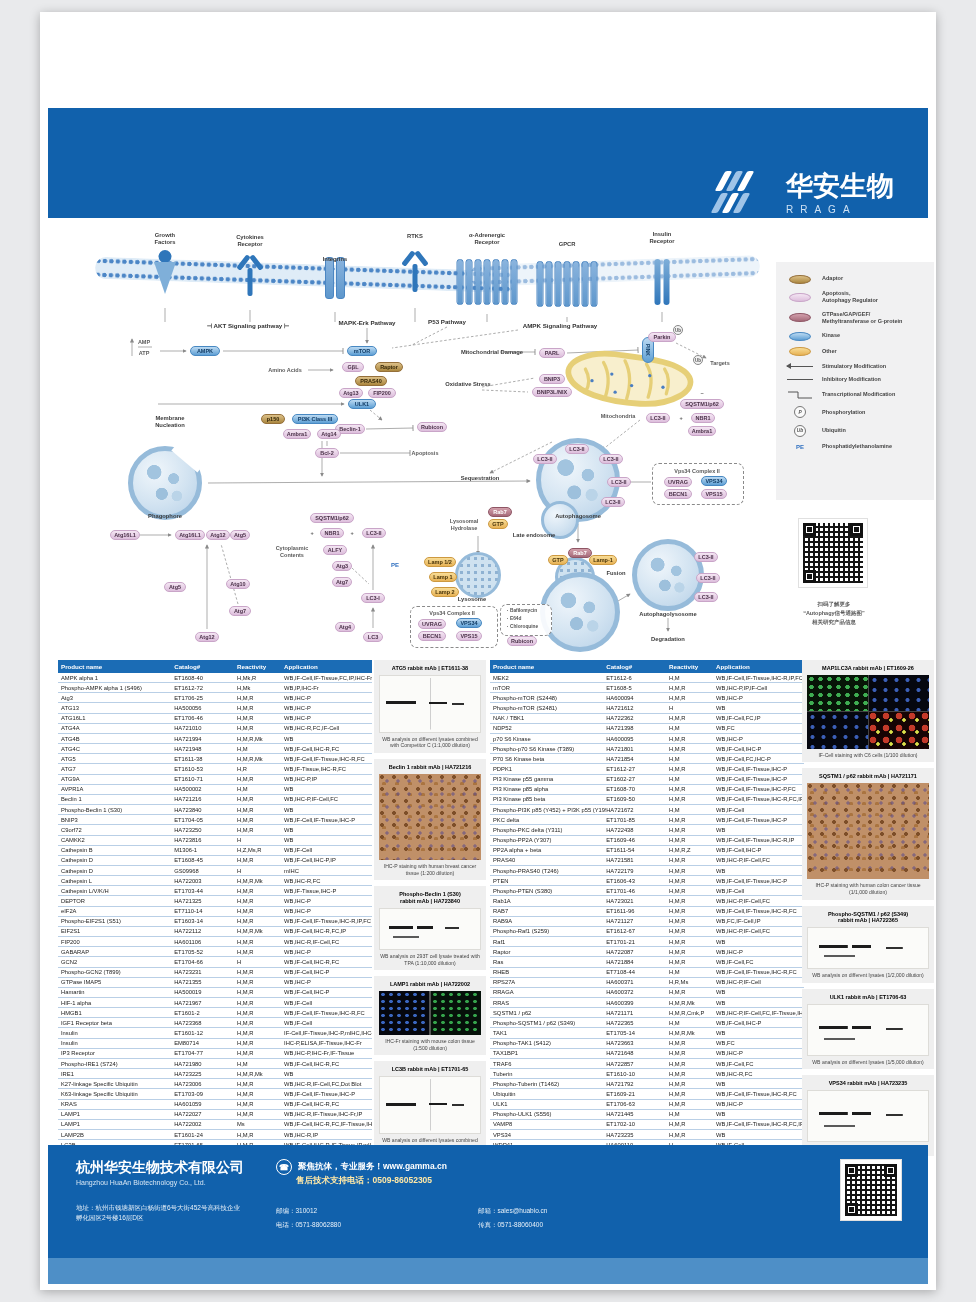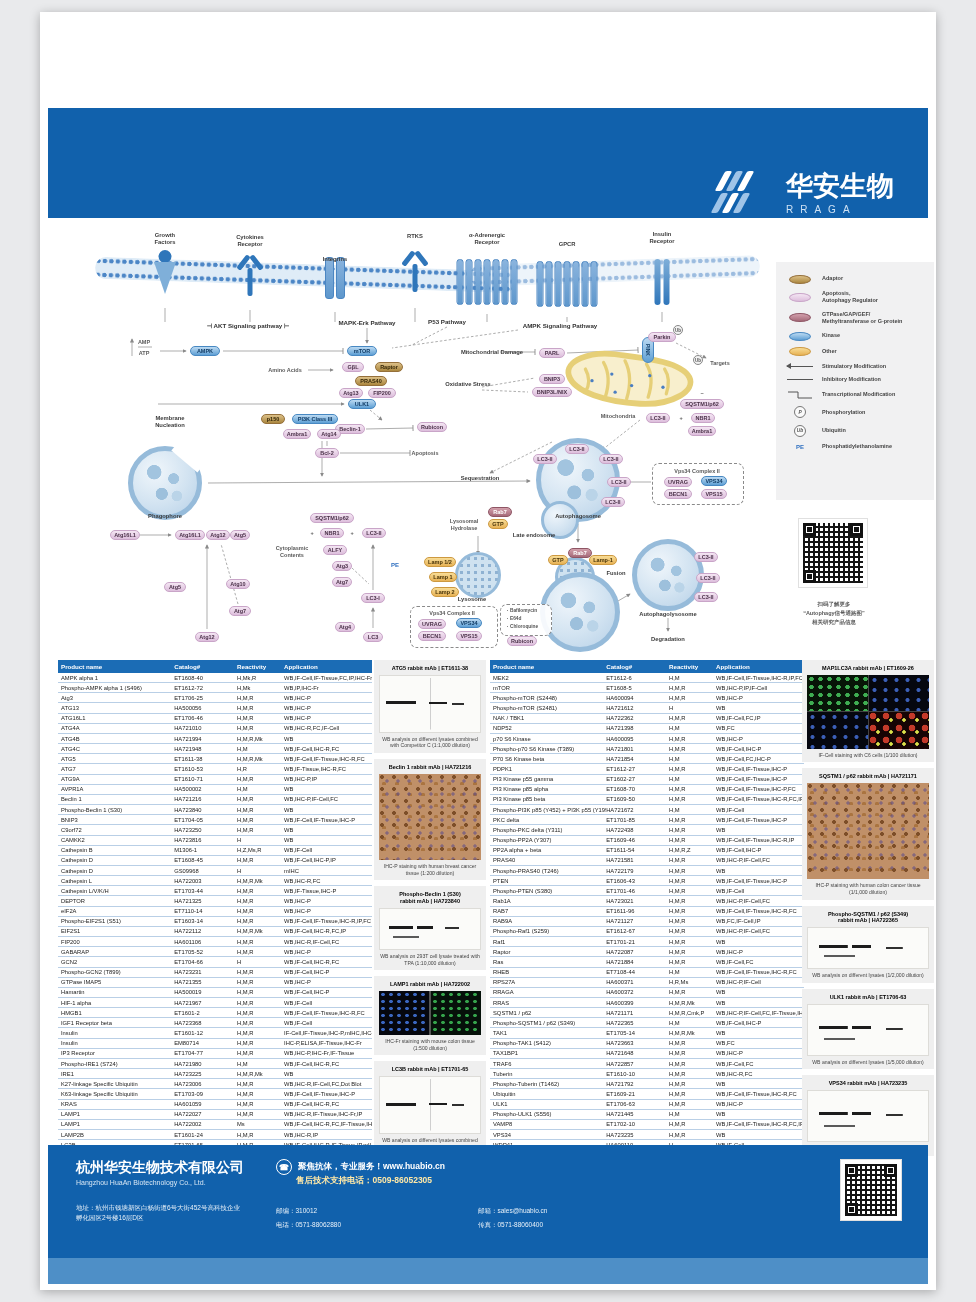--- a/index.html
+++ b/index.html
@@ -1183,21 +1183,21 @@
           <div class="part art-wb"></div>
           <div class="pcap">WB analysis on different lysates (1/5,000 dilution)</div>
         </div>
       </div>
 
   <div class="footer">
     <div class="f-cn">杭州华安生物技术有限公司</div>
     <div class="f-en">Hangzhou HuaAn Biotechnology Co., Ltd.</div>
     <div class="f-slogan">
           <span class="tel-ic">☎</span>
-          <span>聚焦抗体，专业服务！www.huabio.cn</span>
+          <span>聚焦抗体，专业服务！www.gamma.cn</span>
         </div>
     <div class="f-support">售后技术支持电话：0509-86052305</div>
     <div class="f-addr">地址：杭州市钱塘新区白杨街道6号大街452号高科技企业
 孵化园区2号楼16层D区</div>
     <div class="f-kv" style="left:228px;top:62px;">邮编：310012</div>
     <div class="f-kv" style="left:228px;top:76px;">电话：0571-88062880</div>
     <div class="f-kv" style="left:430px;top:62px;">邮箱：sales@huabio.cn</div>
     <div class="f-kv" style="left:430px;top:76px;">传真：0571-88060400</div>
     <div class="qrbox fqr">
       <div class="qrpat">

